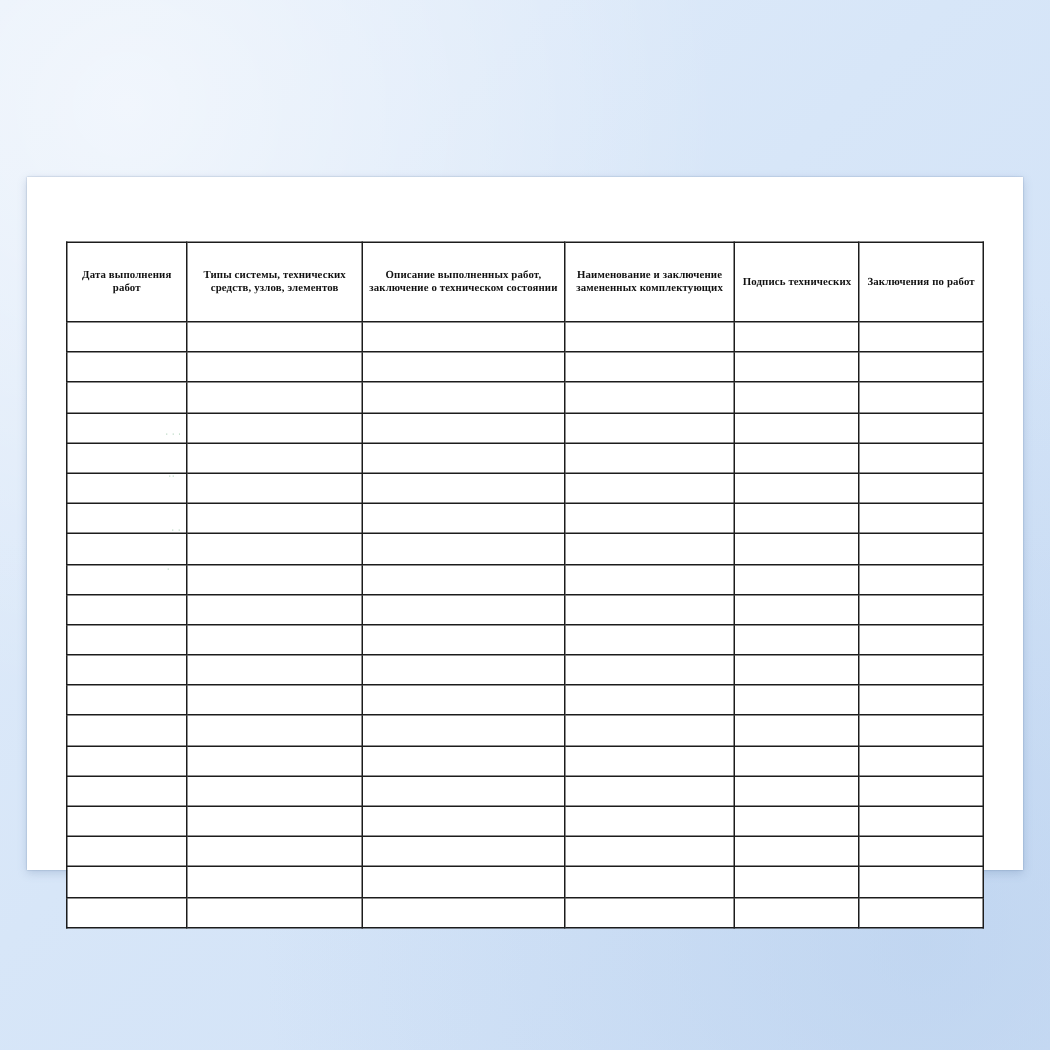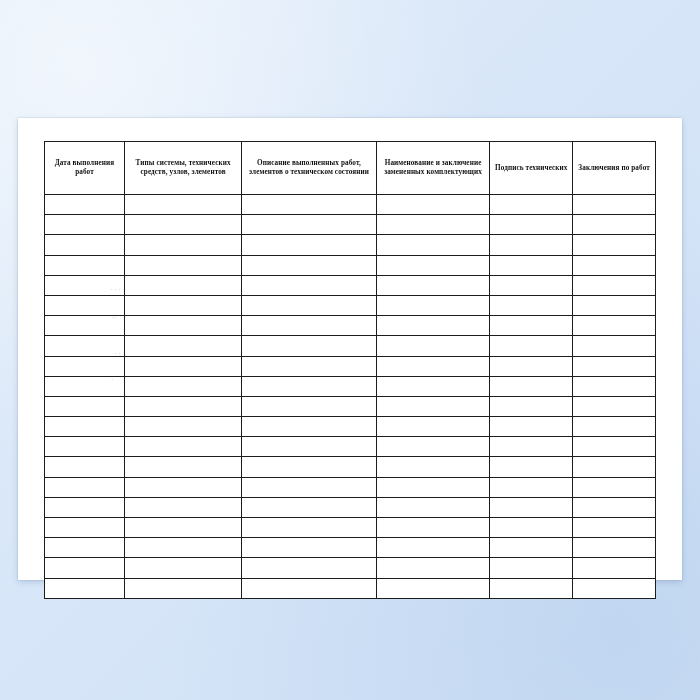--- a/index.html
+++ b/index.html
@@ -43,20 +43,21 @@
     left: 26px;
     top: 23px;
     right: 26px;
     bottom: 24px;
   }
   table.log {
     width: 100%;
     height: 100%;
     border-collapse: collapse;
     table-layout: fixed;
+    margin-top: 20px;
   }
   table.log th,
   table.log td {
     border: 1px solid #1c1c1c;
     padding: 0;
   }
   table.log thead th {
     font-size: 7.2px;
     line-height: 1.22;
     font-weight: bold;
@@ -99,21 +100,21 @@
           <col style="width:17.0%">
           <col style="width:19.5%">
           <col style="width:16.5%">
           <col style="width:12.0%">
           <col style="width:12.0%">
         </colgroup>
         <thead>
           <tr>
             <th>Дата выполнения работ</th>
             <th>Типы системы, технических средств, узлов, элементов</th>
-            <th>Описание выполненных работ, элементов о техническом состоянии</th>
+            <th>Описание выполненных работ, заключение о техническом состоянии</th>
             <th>Наименование и заключение замененных комплектующих</th>
             <th>Подпись технических</th>
             <th>Заключения по работ</th>
           </tr>
         </thead>
         <tbody id="log-body">
             <tr>
               <td></td>
               <td></td>
               <td></td>

